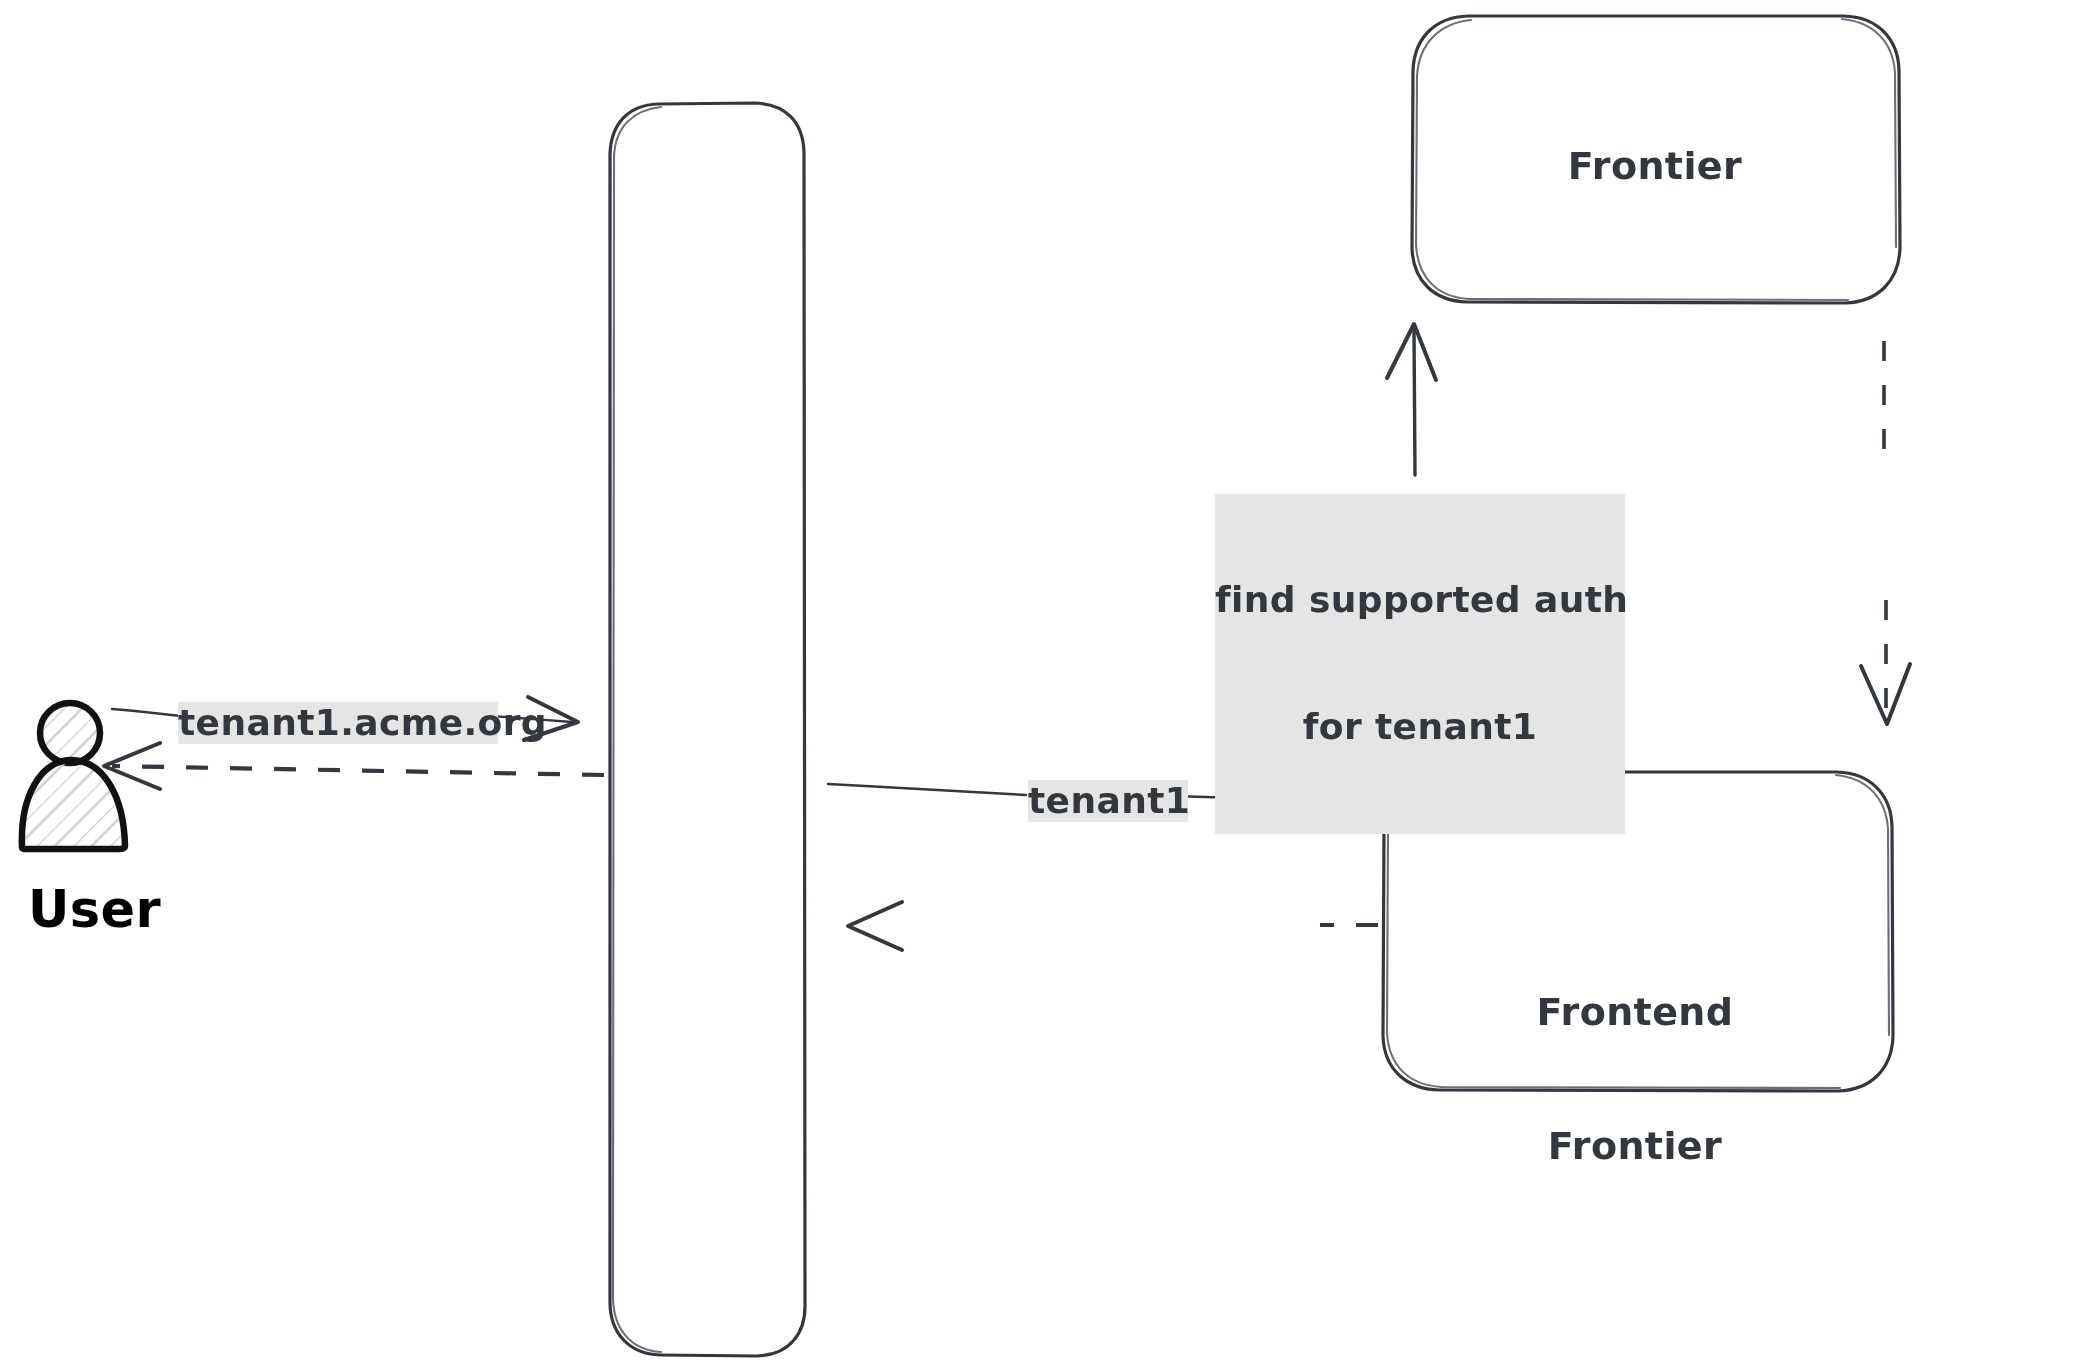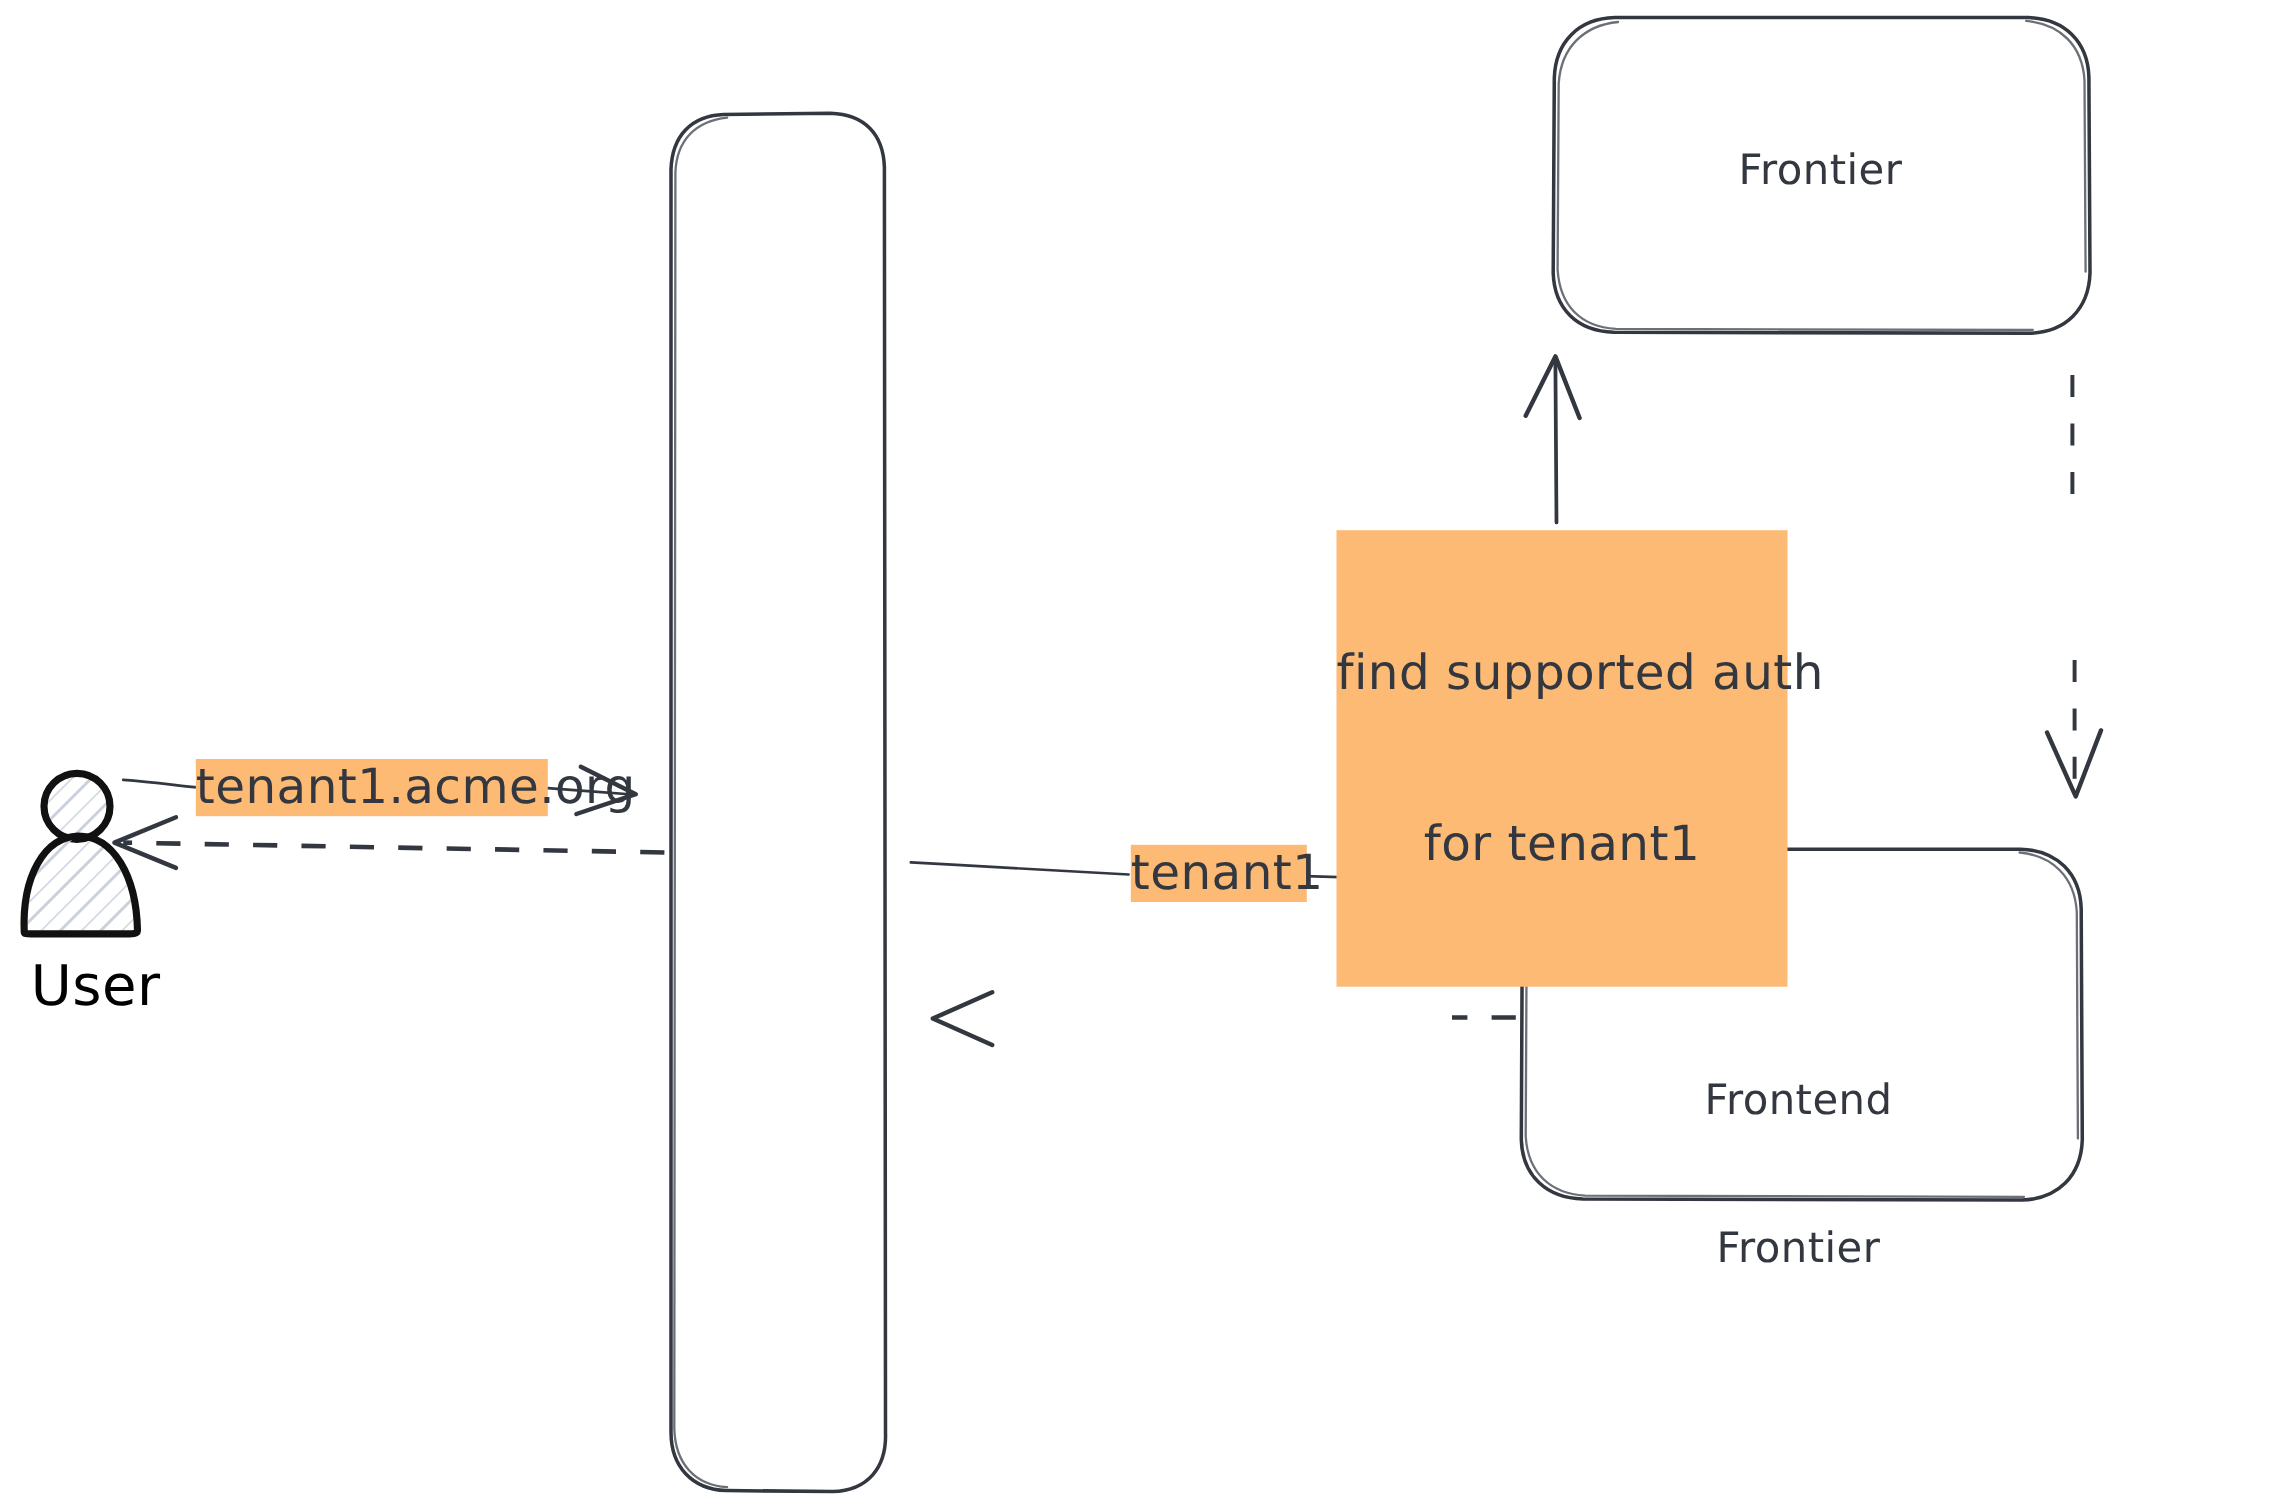--- a/index.html
+++ b/index.html
@@ -89,34 +89,35 @@
   .hatch-line {
     stroke: #c9d0dc;
     stroke-width: 2.6;
   }
 
   
   .lbl {
     position: absolute;
     color: #333840;
     font-family: "DejaVu Sans", sans-serif;
-    font-weight: 400;
+    font-weight: 700;
     white-space: pre;
     letter-spacing: 0.4px;
     line-height: 1.18;
     user-select: none;
+    margin-top: 12px;
   }
   .node-label {
     text-align: center;
     font-size: 38px;
   }
   .edge-label {
     text-align: center;
-    font-size: 44px;
-    background: #fdba74;
+    font-size: 36px;
+    background: #e5e5e5;
   }
   .actor-label {
     color: #000000;
     font-size: 51px;
     text-align: left;
   }
 
   
   #label-frontier    { left: 1410px; top: 132px;  width: 490px; }
   #label-lb          { left: 610px;  top: 682px;  width: 200px; }

